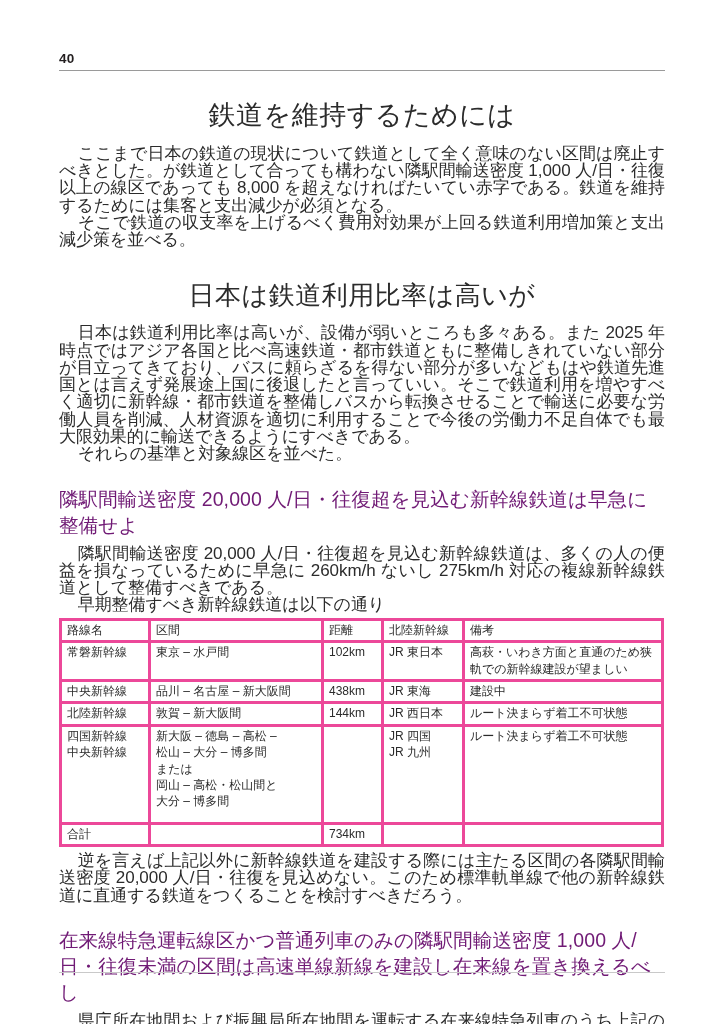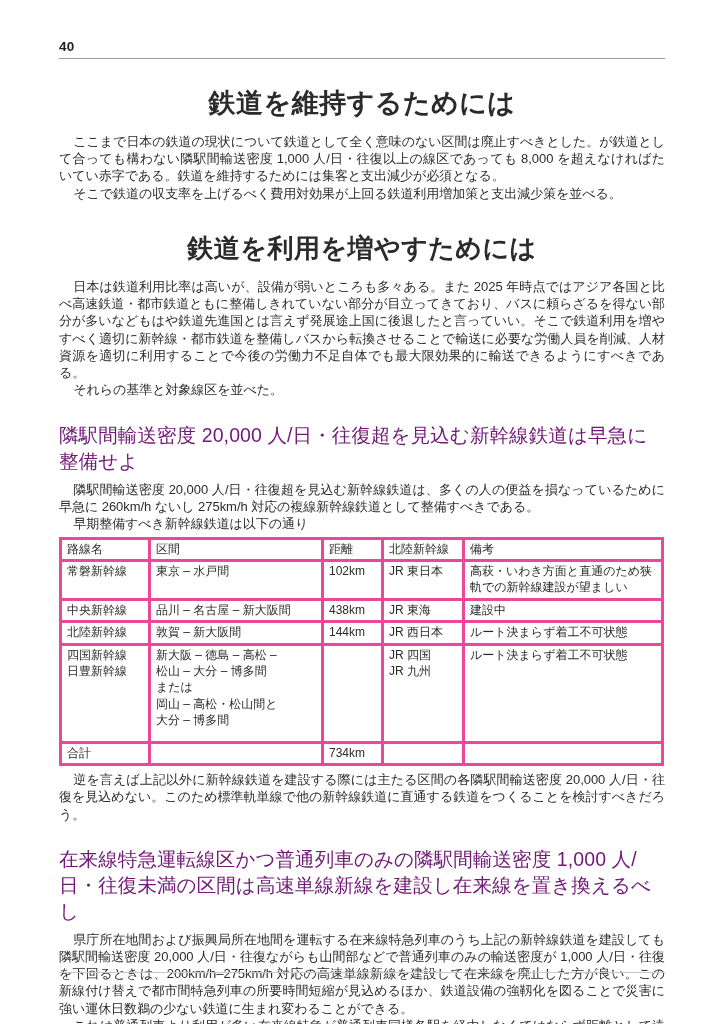--- a/index.html
+++ b/index.html
@@ -14,21 +14,21 @@
     font-family: "Liberation Serif", "DejaVu Serif", serif;
     color: #231f20;
     -webkit-font-smoothing: antialiased;
     overflow: hidden;
   }
   .page {
     position: relative;
     width: 724px;
     height: 1024px;
     box-sizing: border-box;
-    padding: 4px 59px;
+    padding: 16px 59px;
   }
 
   
   .runhead {
     padding-top: 36px;
     font-family: "Liberation Sans", "DejaVu Sans", sans-serif;
     font-size: 13.5px;
     font-weight: 700;
     letter-spacing: .2px;
     color: #231f20;
@@ -36,21 +36,21 @@
   }
   .runhead-rule {
     margin-top: 3px;
     border-bottom: 1px solid #9a9a9a;
     height: 0;
   }
 
   
   h1.doc-title {
     font-family: "Liberation Sans", "DejaVu Sans", sans-serif;
-    font-weight: 700;
+    font-weight: 400;
     font-size: 27px;
     line-height: 1.22;
     text-align: center;
     margin: 28px 0 0 0;
     letter-spacing: .5px;
     color: #2b2b2b;
   }
   h1.doc-title.second {
     font-size: 26px;
     margin-top: 31px;
@@ -62,21 +62,21 @@
     line-height: 1.33;
     text-align: left;
     margin: 24px 0 0 0;
     letter-spacing: .1px;
     color: #701a75;
   }
 
   
   p.body {
     font-family: "Liberation Sans", "DejaVu Sans", sans-serif;
-    font-size: 13px;
+    font-size: 17px;
     line-height: 17.3px;
     margin: 0;
     text-align: justify;
     text-justify: inter-character;
     color: #2b2b2b;
     letter-spacing: -0.05px;
   }
   p.body.indent { text-indent: 1.1em; }
   .block-gap-1 { margin-top: 13px; }
   .block-gap-2 { margin-top: 6px; }
@@ -129,21 +129,21 @@
   <div class="runhead">40</div>
   <div class="runhead-rule"></div>
 
   <h1 class="doc-title">鉄道を維持するためには</h1>
 
   <div class="block-gap-1">
     <p class="body indent">ここまで日本の鉄道の現状について鉄道として全く意味のない区間は廃止すべきとした。が鉄道として合っても構わない隣駅間輸送密度 1,000 人/日・往復以上の線区であっても 8,000 を超えなければたいてい赤字である。鉄道を維持するためには集客と支出減少が必須となる。</p>
     <p class="body indent">そこで鉄道の収支率を上げるべく費用対効果が上回る鉄道利用増加策と支出減少策を並べる。</p>
   </div>
 
-  <h1 class="doc-title second">鉄道を利用を増やすためには</h1>
+  <h1 class="doc-title second">日本は鉄道利用比率は高いが</h1>
 
   <div class="block-gap-1">
     <p class="body indent">日本は鉄道利用比率は高いが、設備が弱いところも多々ある。また 2025 年時点ではアジア各国と比べ高速鉄道・都市鉄道ともに整備しきれていない部分が目立ってきており、バスに頼らざるを得ない部分が多いなどもはや鉄道先進国とは言えず発展途上国に後退したと言っていい。そこで鉄道利用を増やすべく適切に新幹線・都市鉄道を整備しバスから転換させることで輸送に必要な労働人員を削減、人材資源を適切に利用することで今後の労働力不足自体でも最大限効果的に輸送できるようにすべきである。</p>
     <p class="body indent">それらの基準と対象線区を並べた。</p>
   </div>
 
   <h2 class="sec-title">隣駅間輸送密度 20,000 人/日・往復超を見込む新幹線鉄道は早急に整備せよ</h2>
 
   <div class="block-gap-2">
     <p class="body indent">隣駅間輸送密度 20,000 人/日・往復超を見込む新幹線鉄道は、多くの人の便益を損なっているために早急に 260km/h ないし 275km/h 対応の複線新幹線鉄道として整備すべきである。</p>
@@ -184,21 +184,21 @@
       </tr>
       <tr>
         <td>北陸新幹線</td>
         <td>敦賀 – 新大阪間</td>
         <td>144km</td>
         <td>JR 西日本</td>
         <td>ルート決まらず着工不可状態</td>
       </tr>
       <tr class="cell-tall-2">
         <td>四国新幹線
-日豊新幹線</td>
+中央新幹線</td>
         <td>新大阪 – 徳島 – 高松 –
 松山 – 大分 – 博多間
 または
 岡山 – 高松・松山間と
 大分 – 博多間</td>
         <td></td>
         <td>JR 四国
 JR 九州</td>
         <td>ルート決まらず着工不可状態</td>
       </tr>

